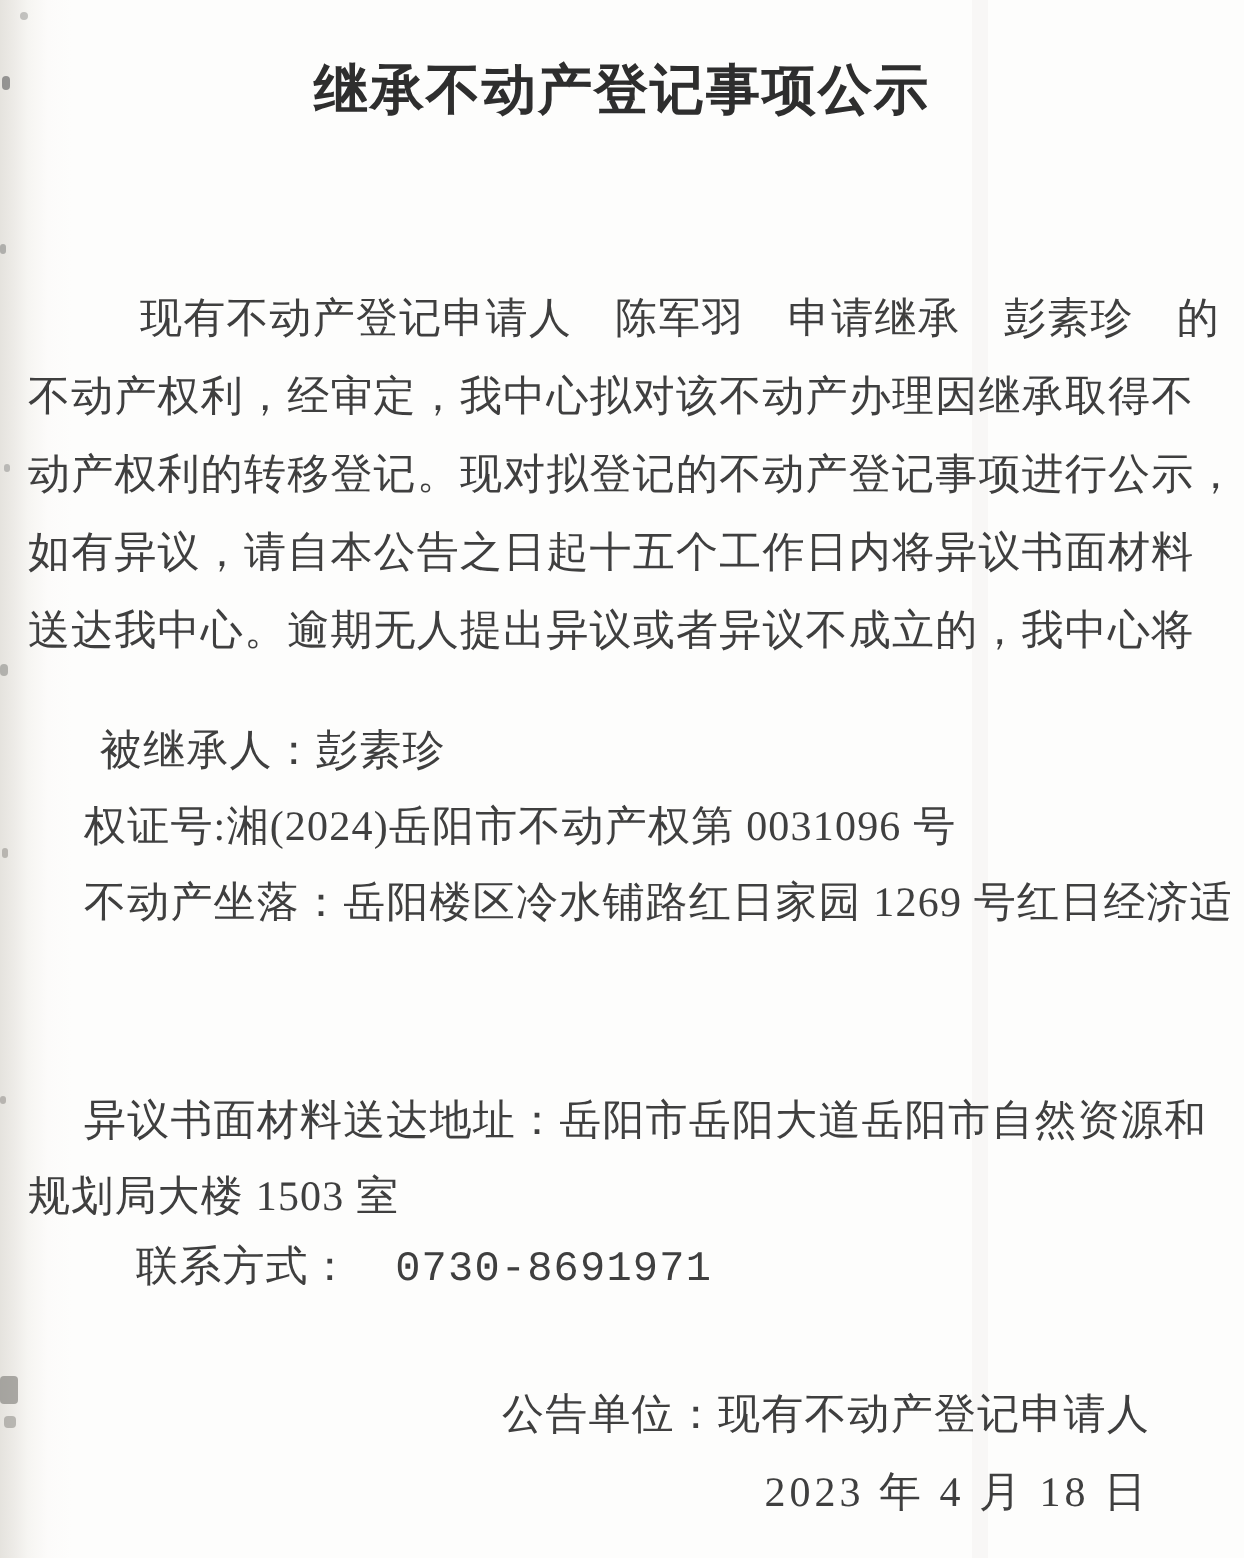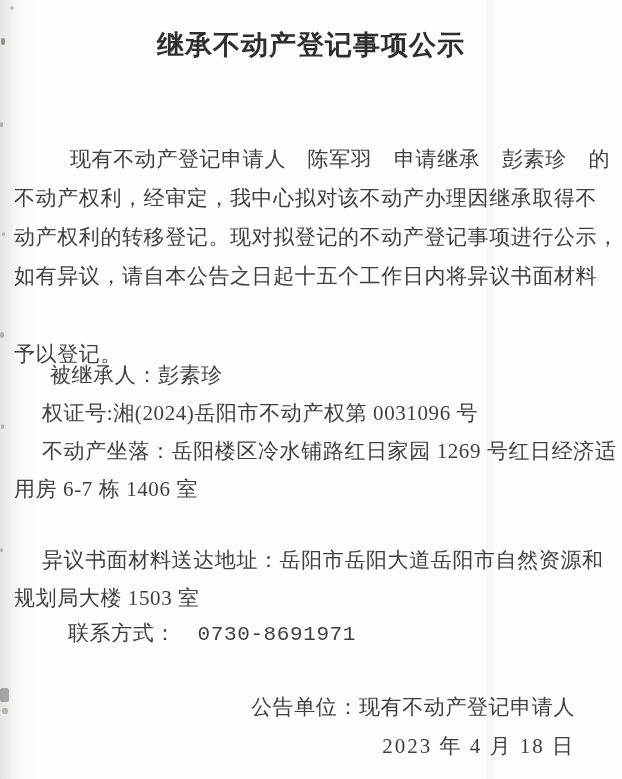--- a/index.html
+++ b/index.html
@@ -87,26 +87,25 @@
   <div class="fleck h"></div>
   <div class="fleck i"></div>
 
   <h1 class="title">继承不动产登记事项公示</h1>
 
 
   <div class="line para l0">现有不动产登记申请人　陈军羽　申请继承　彭素珍　的</div>
   <div class="line para l1">不动产权利，经审定，我中心拟对该不动产办理因继承取得不</div>
   <div class="line para l2">动产权利的转移登记。现对拟登记的不动产登记事项进行公示，</div>
   <div class="line para l3">如有异议，请自本公告之日起十五个工作日内将异议书面材料</div>
-  <div class="line para l5">予以登记。</div>
+  <div class="line para l4">送达我中心。逾期无人提出异议或者异议不成立的，我中心将</div>
 
   <div class="line fld-decedent">被继承人：彭素珍</div>
   <div class="line fld-cert">权证号:湘(2024)岳阳市不动产权第 0031096 号</div>
   <div class="line fld-loc1">不动产坐落：岳阳楼区冷水铺路红日家园 1269 号红日经济适</div>
-  <div class="line fld-loc2">用房 6-7 栋 1406 室</div>
   <div class="line fld-obj1">异议书面材料送达地址：岳阳市岳阳大道岳阳市自然资源和</div>
   <div class="line fld-obj2">规划局大楼 1503 室</div>
   <div class="line fld-contact">联系方式：　0730-8691971</div>
 
   <div class="line footer-issuer">公告单位：现有不动产登记申请人</div>
   <div class="line footer-date">2023 年 4 月 18 日</div>
 
 </div>
 
 </body></html>

